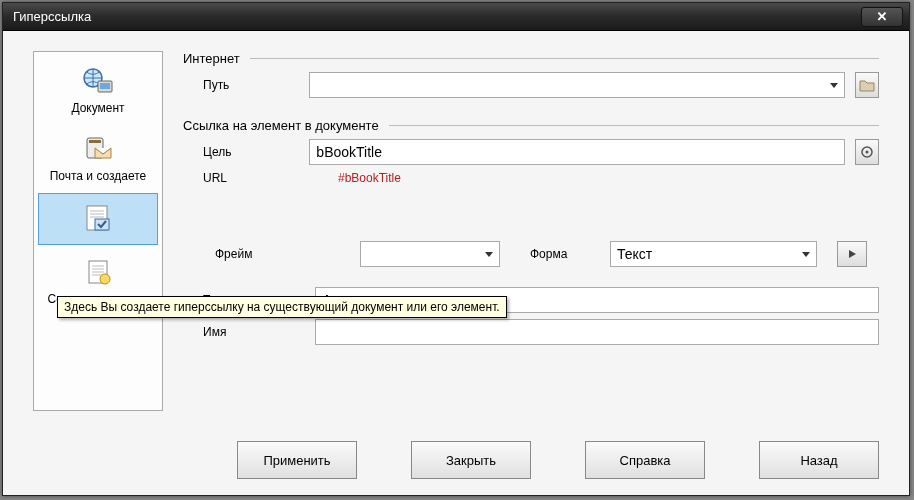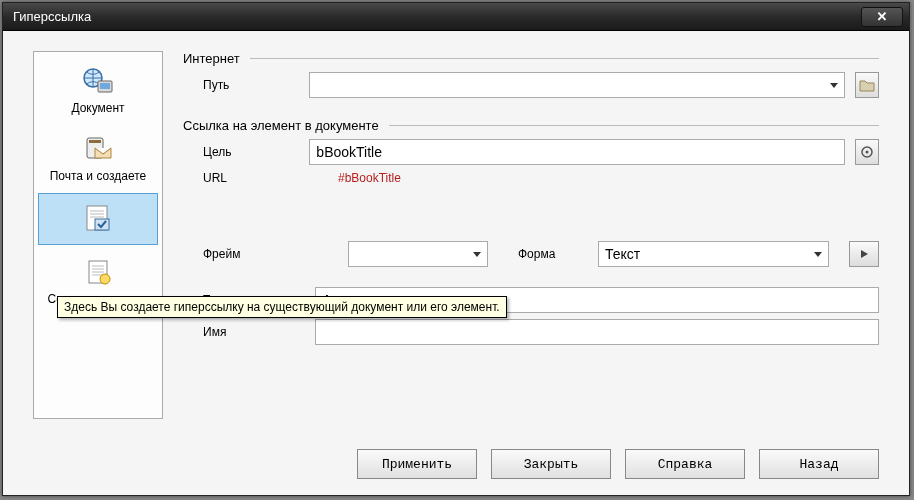--- a/index.html
+++ b/index.html
@@ -146,42 +146,43 @@
 }
 .url-value {
   padding-left: 0;
   color: #b91c1c;
 }
 .frame-row {
   display: flex;
   align-items: center;
   gap: 10px;
   padding-left: 20px;
-  margin: 6px 0;
+  margin: 6px 12px;
 }
 .frame-row .label1 { width: 135px; }
 .frame-row .combo.small { width: 140px; }
 .frame-row .label2 { margin-left: 20px; width: 70px; }
 .frame-row .combo.form { flex: 1; }
 .footer {
   display: flex;
   justify-content: flex-end;
   gap: 14px;
   padding: 10px 30px 16px 0;
   background: #f5f5f5;
 }
 .btn {
   min-width: 120px;
-  height: 30px;
+  height: 38px;
   border: 1px solid #888;
   background: linear-gradient(to bottom, #fafafa, #e0e0e0);
-  font-family: Liberation Mono, monospace;
+  font-family: Liberation Sans, sans-serif;
   font-size: 13px;
   cursor: pointer;
   text-align: center;
+  margin-left: 40px;
 }
 .tooltip {
   position: absolute;
   left: 54px;
   top: 265px;
   background: #ffffe1;
   border: 1px solid #000;
   padding: 3px 6px;
   font-size: 12px;
   white-space: nowrap;

